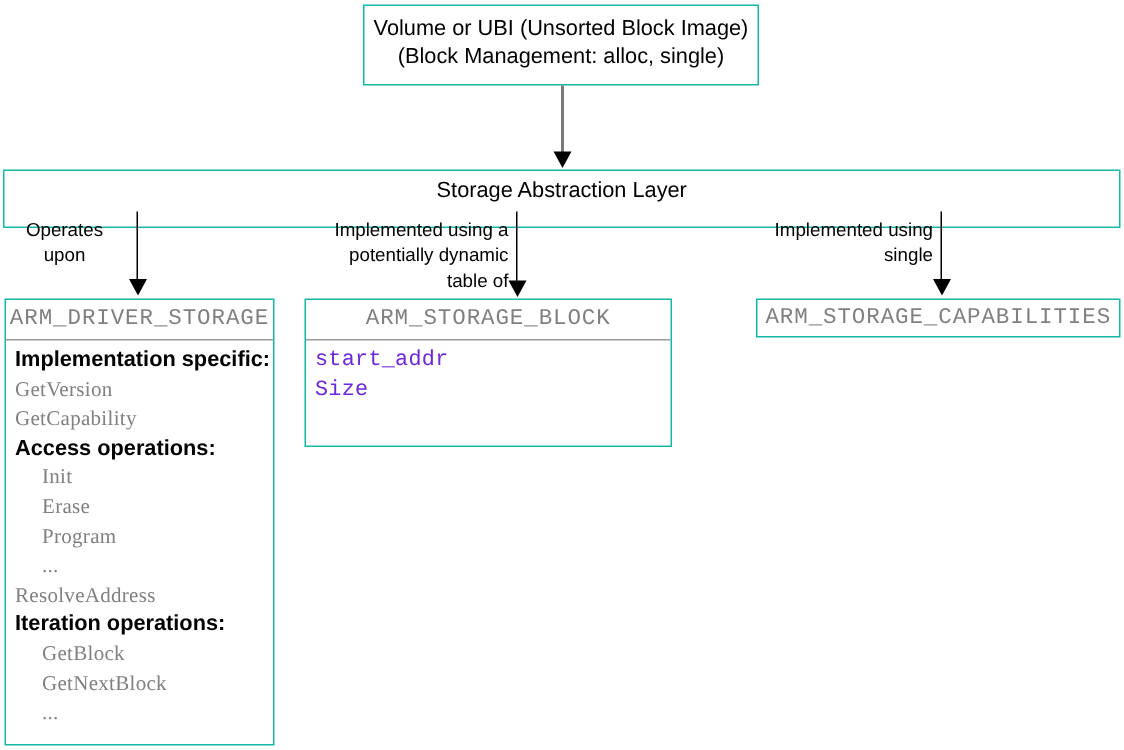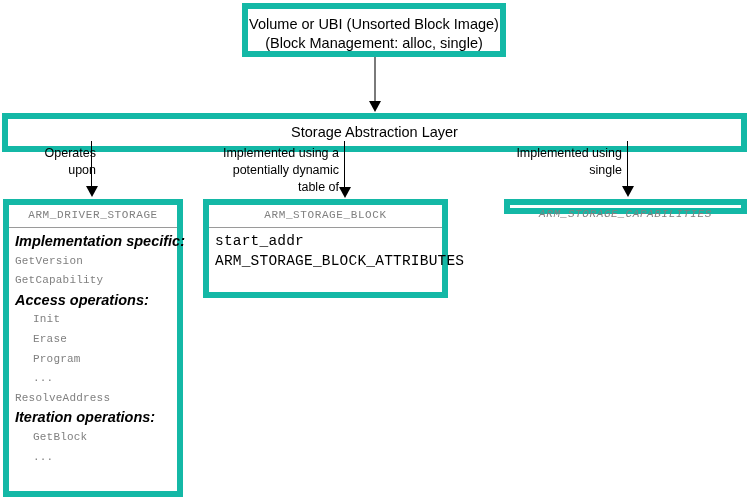--- a/index.html
+++ b/index.html
@@ -18,30 +18,30 @@
   #diagram {
     position: absolute;
     left: 0;
     top: 0;
     width: 749px;
     height: 500px;
   }
   .box {
     position: absolute;
     box-sizing: border-box;
-    border: 6px solid #14b8a6;
+    border: 1px solid #14b8a6;
     background: #ffffff;
   }
   .box-title {
     box-sizing: border-box;
     width: 100%;
     text-align: center;
     font-family: "Liberation Mono", monospace;
     color: #808080;
-    font-size: 11px;
+    font-size: 15px;
     letter-spacing: 0.6px;
     line-height: 1.0;
     padding: 5px 0 6px 0;
   }
   .box-title.divider {
     border-bottom: 1px solid #9a9a9a;
   }
   .box-body {
     box-sizing: border-box;
     padding: 4px 6px 6px 6px;
@@ -60,40 +60,39 @@
     width: 100%;
     text-align: center;
     font-size: 14.5px;
     line-height: 26px;
     color: #000000;
   }
   .attr {
     font-family: "Liberation Mono", monospace;
     font-size: 14.5px;
     line-height: 19.5px;
-    color: #000000;
+    color: #6d28d9;
     letter-spacing: 0.2px;
     white-space: pre;
   }
   .member {
-    font-family: Liberation Mono, monospace;
-    font-size: 11px;
+    font-family: Liberation Serif, serif;
+    font-size: 14px;
     line-height: 19.6px;
     color: #808080;
     letter-spacing: 0.2px;
     white-space: pre;
   }
   .section {
     font-family: "Liberation Sans", sans-serif;
     font-size: 14.5px;
     line-height: 19.6px;
     color: #000000;
     font-weight: bold;
     white-space: pre;
-    font-style: italic;
   }
   .indent {
     padding-left: 18px;
   }
   .edge-line {
     position: absolute;
     background: #000000;
     width: 1px;
   }
   .edge-line.thick {
@@ -130,21 +129,21 @@
 
   <div class="edge-line thick" style="left:374px; top:57px; height:48px;"></div>
   <div class="arrow-head" style="left:369px; top:101px;"></div>
 
   <div class="box" style="left:2px; top:113px; width:745px; height:39px;">
     <div class="sal-text">Storage Abstraction Layer</div>
   </div>
 
   <div class="edge-line" style="left:91px; top:141px; height:48px;"></div>
   <div class="arrow-head" style="left:86px; top:186px;"></div>
-  <div class="edge-label" style="left:10px; top:145px; width:86px;">Operates
+  <div class="edge-label" style="left:0px; top:145px; width:86px;text-align:center;">Operates
 upon</div>
 
   <div class="edge-line" style="left:344px; top:141px; height:53px;"></div>
   <div class="arrow-head" style="left:339px; top:187px;"></div>
   <div class="edge-label" style="left:200px; top:145px; width:139px;">Implemented using a
 potentially dynamic
 table of</div>
 
   <div class="edge-line" style="left:627px; top:141px; height:48px;"></div>
   <div class="arrow-head" style="left:622px; top:186px;"></div>
@@ -158,29 +157,30 @@
       <div class="member">GetVersion</div>
       <div class="member">GetCapability</div>
       <div class="section">Access operations:</div>
       <div class="member indent">Init</div>
       <div class="member indent">Erase</div>
       <div class="member indent">Program</div>
       <div class="member indent">...</div>
       <div class="member">ResolveAddress</div>
       <div class="section">Iteration operations:</div>
       <div class="member indent">GetBlock</div>
+      <div class="member indent">GetNextBlock</div>
       <div class="member indent">...</div>
     </div>
   </div>
 
   <div class="box" style="left:203px; top:199px; width:245px; height:99px;">
     <div class="box-title divider">ARM_STORAGE_BLOCK</div>
     <div class="box-body">
       <div class="attr">start_addr</div>
-      <div class="attr">ARM_STORAGE_BLOCK_ATTRIBUTES</div>
+      <div class="attr">Size</div>
     </div>
   </div>
 
-  <div class="box" style="left:504px; top:199px; width:243px; height:15px;font-style:italic;">
+  <div class="box" style="left:504px; top:199px; width:243px; height:26px;">
     <div class="box-title" style="padding:4px 0 5px 0;">ARM_STORAGE_CAPABILITIES</div>
   </div>
 
 </div>
 
 </body></html>

